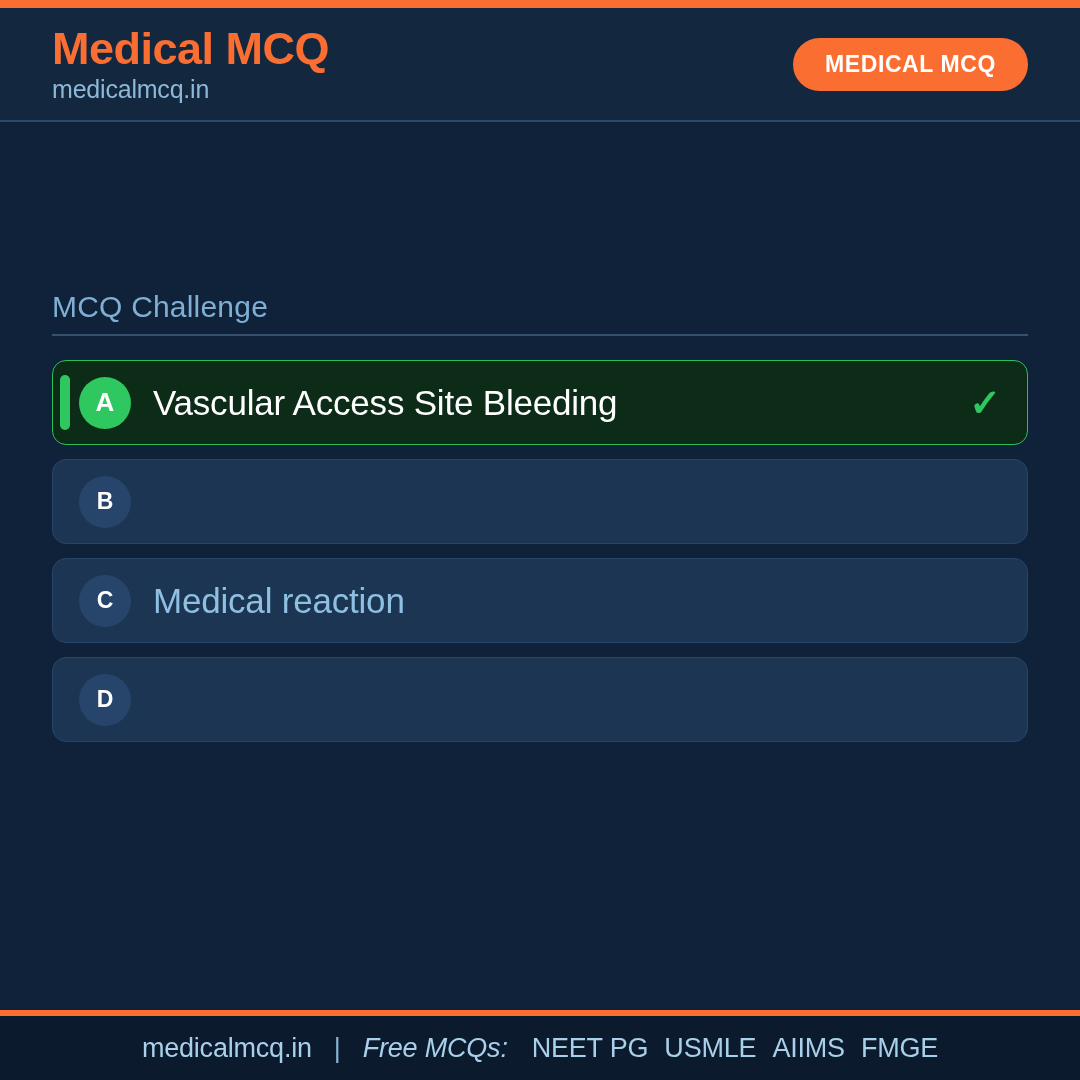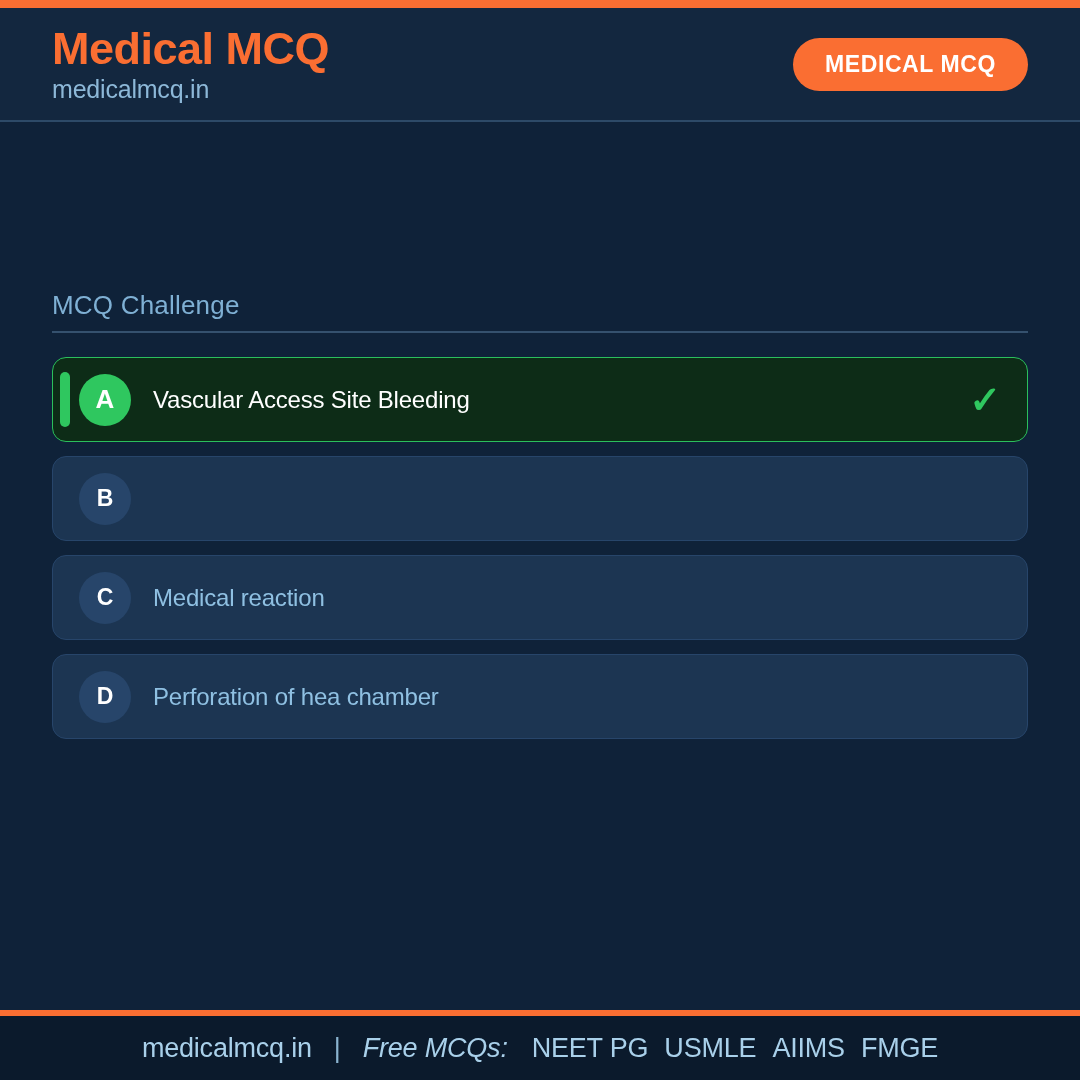--- a/index.html
+++ b/index.html
@@ -80,21 +80,21 @@
     flex: 1 1 auto;
     position: relative;
     padding: 0 52px;
     box-sizing: border-box;
     display: flex;
     flex-direction: column;
   }
   .spacer-top { height: 168px; flex: 0 0 auto; }
 
   .eyebrow {
-    font-size: 26px;
+    font-size: 30px;
     color: #7fb0d4;
     margin-bottom: 10px;
     letter-spacing: 0.2px;
   }
   .question {
     font-size: 45px;
     font-weight: bold;
     color: #ffffff;
     line-height: 1.17;
     letter-spacing: -0.6px;
@@ -154,21 +154,21 @@
     display: flex;
     align-items: center;
     justify-content: center;
     margin-right: 22px;
   }
   .option.correct .badge {
     background: #2fc75f;
     font-size: 26px;
   }
   .option-text {
-    font-size: 24px;
+    font-size: 35px;
     color: #8fc0e2;
     letter-spacing: -0.2px;
     flex: 1 1 auto;
   }
   .option.correct .option-text {
     color: #ffffff;
   }
   .check-icon {
     color: #2fc75f;
     font-size: 38px;
@@ -241,21 +241,20 @@
         <div class="badge">B</div>
       </div>
 
       <div class="option">
         <div class="badge">C</div>
         <div class="option-text">Medical reaction</div>
       </div>
 
       <div class="option">
         <div class="badge">D</div>
-        <div class="option-text">Perforation of hea chamber</div>
       </div>
 
     </div>
   </div>
 
   <div class="footer-accent"></div>
   <div class="footer">
     <div class="footer-inner">
       <span class="footer-site">medicalmcq.in</span>
       <span class="footer-sep">|</span>

